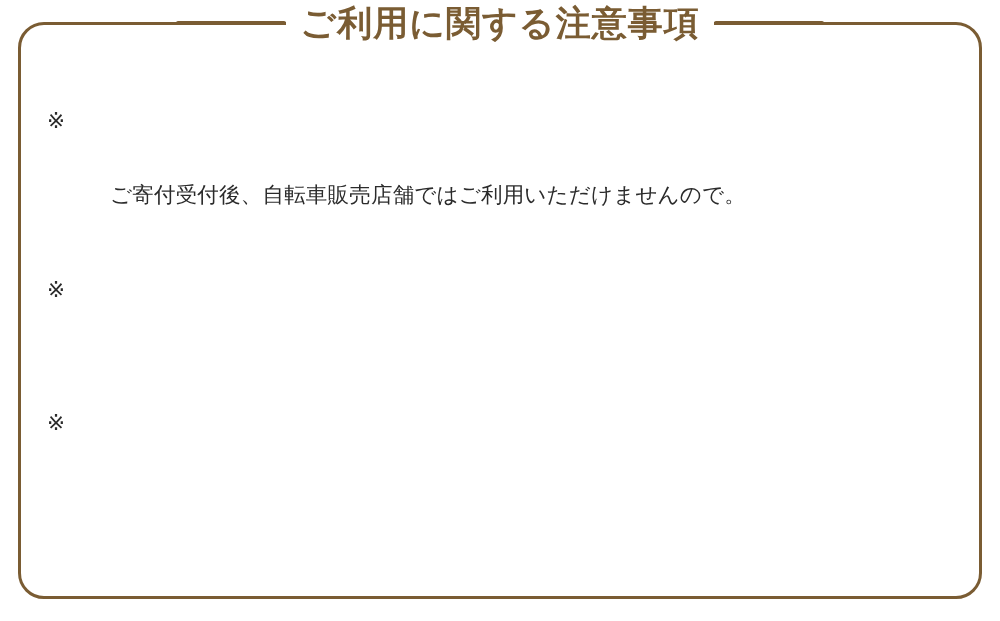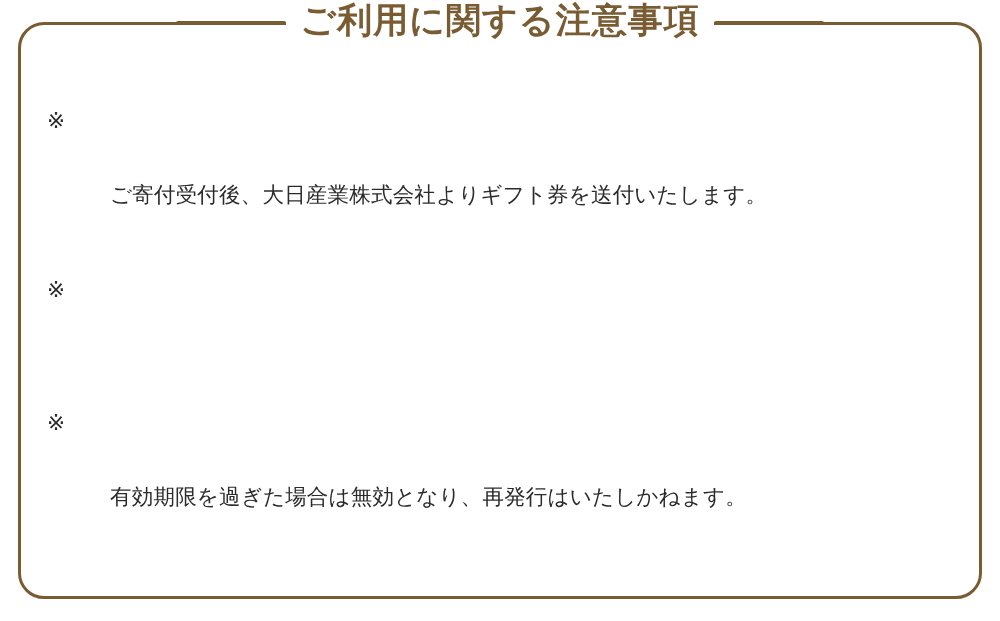--- a/index.html
+++ b/index.html
@@ -28,21 +28,20 @@
 
   .notice-title-wrap {
     position: absolute;
     left: 0;
     right: 0;
     top: -24px;
     display: flex;
     align-items: center;
     justify-content: center;
     pointer-events: none;
-    font-family: Liberation Mono, monospace;
   }
 
   .title-rule {
     height: 4px;
     width: 110px;
     background: #7a5c33;
     border-radius: 2px;
   }
 
   .notice-title {
@@ -95,26 +94,25 @@
   <div class="notice-title-wrap">
     <span class="title-rule"></span>
     <span class="notice-title">ご利用に関する注意事項</span>
     <span class="title-rule"></span>
   </div>
 
   <div class="notice-body">
 
     <p class="notice-item">
       <span class="marker">※</span>
-      <span>ご寄付受付後、大日産業株式会社よりギフト券を送付いたします。</span>
+      <span>ご寄付受付後、自転車販売店舗ではご利用いただけませんので。</span>
     </p>
 
     <p class="notice-item">
       <span class="marker">※</span>
     </p>
 
     <p class="notice-item">
       <span class="marker">※</span>
-      <span>有効期限を過ぎた場合は無効となり、再発行はいたしかねます。</span>
     </p>
 
   </div>
 </div>
 
 </body></html>

